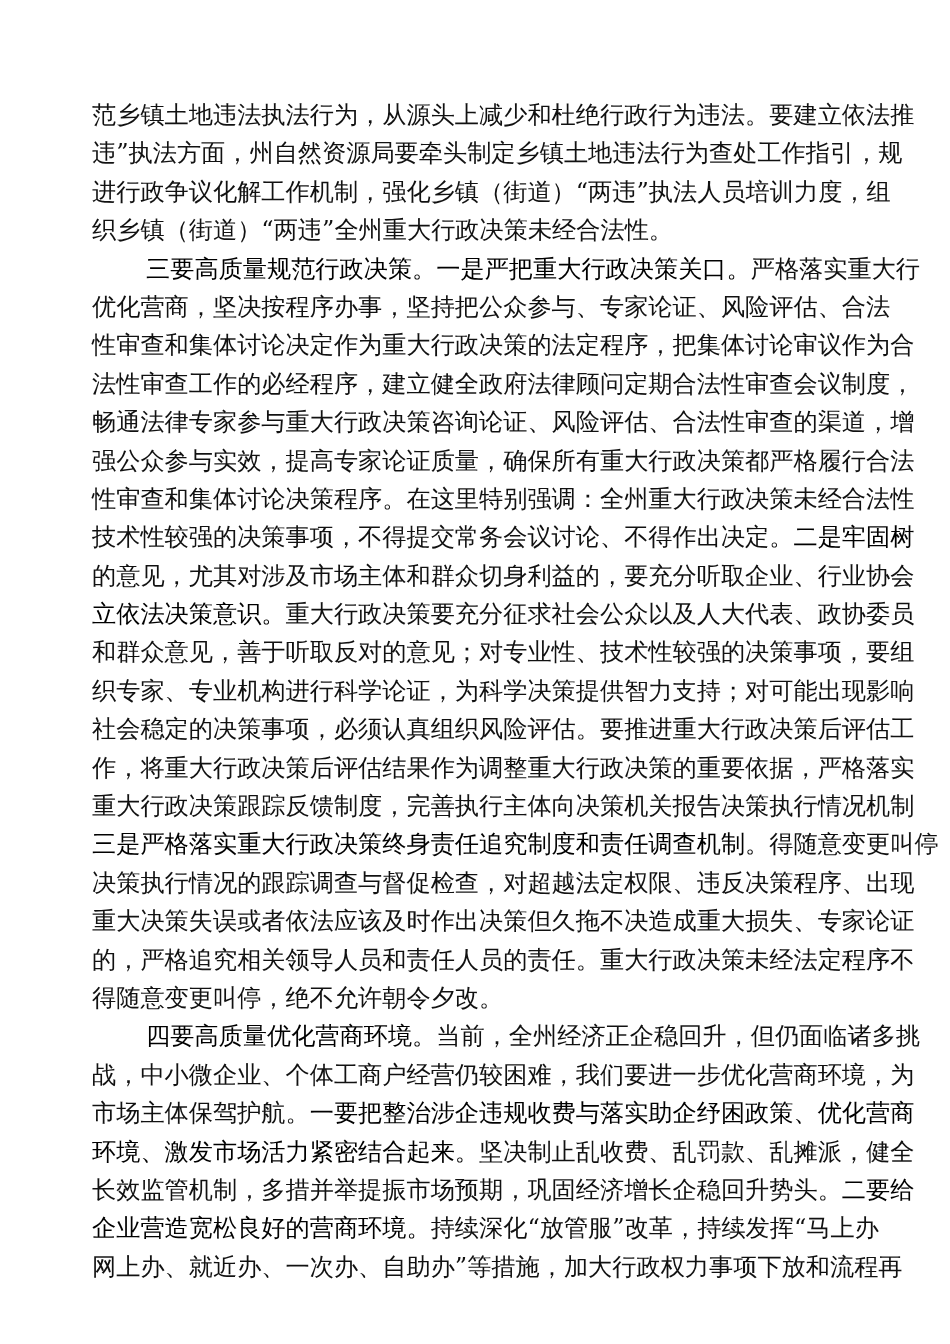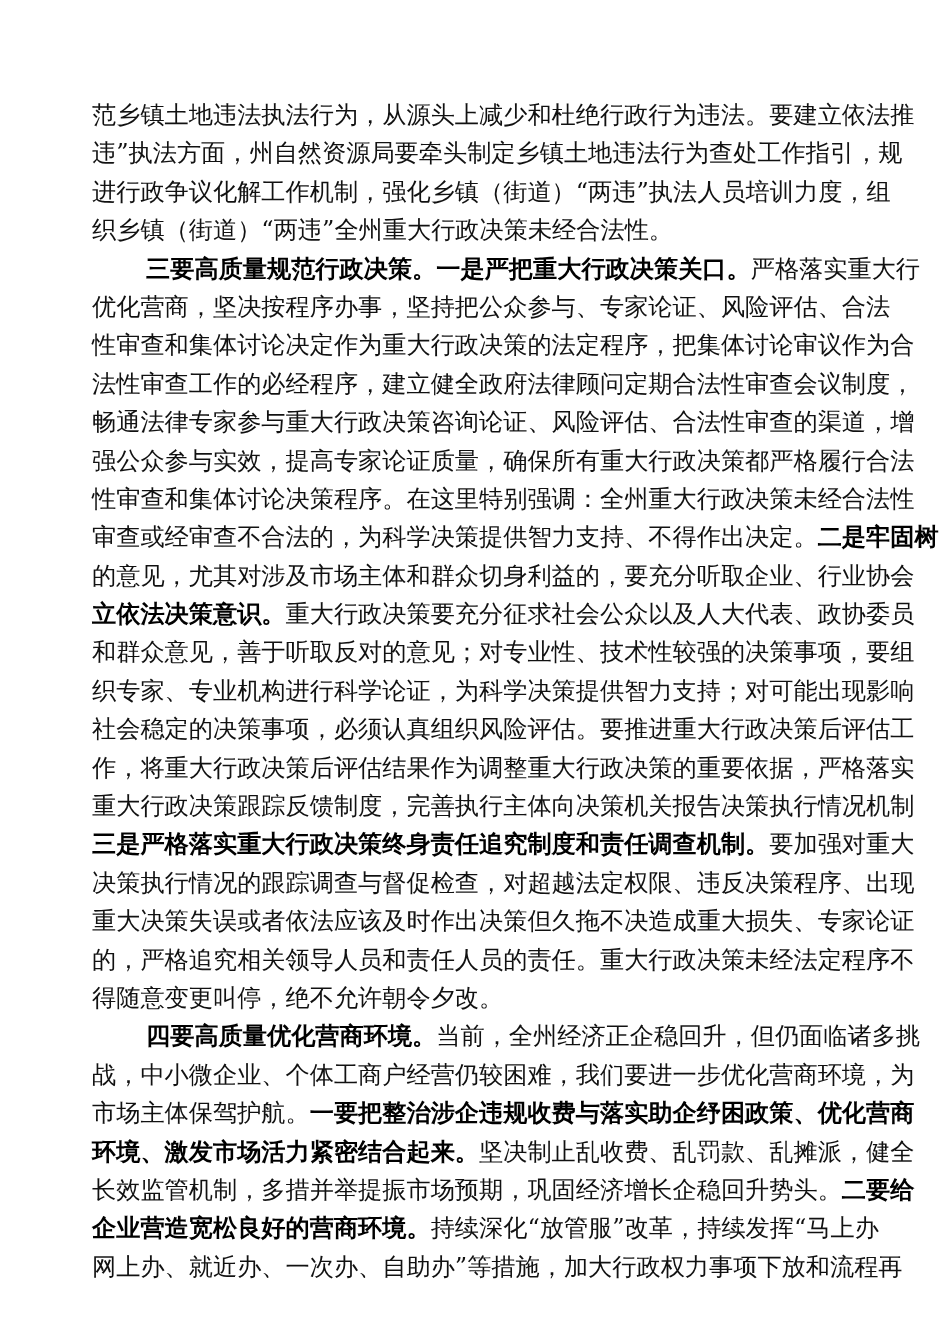--- a/index.html
+++ b/index.html
@@ -30,48 +30,48 @@
       text-align-last: justify;
       letter-spacing: 0;
     }
     .line.last {
       text-align-last: left;
     }
     .line.indent {
       padding-left: 54px;
     }
     .b {
-      font-weight: bold;
+      font-weight: normal;
       color: #000000;
     }
   </style>
 </head>
 <body>
 
 <div class="page" id="page">
     <div class="line"><span>范乡镇土地违法执法行为，从源头上减少和杜绝行政行为违法。要建立依法推</span></div>
     <div class="line"><span>违”执法方面，州自然资源局要牵头制定乡镇土地违法行为查处工作指引，规</span></div>
     <div class="line"><span>进行政争议化解工作机制，强化乡镇（街道）“两违”执法人员培训力度，组</span></div>
     <div class="line last"><span>织乡镇（街道）“两违”全州重大行政决策未经合法性。</span></div>
     <div class="line indent"><span class="b">三要高质量规范行政决策。一是严把重大行政决策关口。</span><span>严格落实重大行</span></div>
     <div class="line"><span>优化营商，坚决按程序办事，坚持把公众参与、专家论证、风险评估、合法</span></div>
     <div class="line"><span>性审查和集体讨论决定作为重大行政决策的法定程序，把集体讨论审议作为合</span></div>
     <div class="line"><span>法性审查工作的必经程序，建立健全政府法律顾问定期合法性审查会议制度，</span></div>
     <div class="line"><span>畅通法律专家参与重大行政决策咨询论证、风险评估、合法性审查的渠道，增</span></div>
     <div class="line"><span>强公众参与实效，提高专家论证质量，确保所有重大行政决策都严格履行合法</span></div>
     <div class="line"><span>性审查和集体讨论决策程序。在这里特别强调：全州重大行政决策未经合法性</span></div>
-    <div class="line"><span>审查或经审查不合法的，为科学决策提供智力支持、不得作出决定。</span><span class="b">二是牢固树</span></div>
+    <div class="line"><span>技术性较强的决策事项，不得提交常务会议讨论、不得作出决定。</span><span class="b">二是牢固树</span></div>
     <div class="line"><span>的意见，尤其对涉及市场主体和群众切身利益的，要充分听取企业、行业协会</span></div>
     <div class="line"><span class="b">立依法决策意识。</span><span>重大行政决策要充分征求社会公众以及人大代表、政协委员</span></div>
     <div class="line"><span>和群众意见，善于听取反对的意见；对专业性、技术性较强的决策事项，要组</span></div>
     <div class="line"><span>织专家、专业机构进行科学论证，为科学决策提供智力支持；对可能出现影响</span></div>
     <div class="line"><span>社会稳定的决策事项，必须认真组织风险评估。要推进重大行政决策后评估工</span></div>
     <div class="line"><span>作，将重大行政决策后评估结果作为调整重大行政决策的重要依据，严格落实</span></div>
     <div class="line"><span>重大行政决策跟踪反馈制度，完善执行主体向决策机关报告决策执行情况机制</span></div>
-    <div class="line"><span class="b">三是严格落实重大行政决策终身责任追究制度和责任调查机制。</span><span>要加强对重大</span></div>
+    <div class="line"><span class="b">三是严格落实重大行政决策终身责任追究制度和责任调查机制。</span><span>得随意变更叫停</span></div>
     <div class="line"><span>决策执行情况的跟踪调查与督促检查，对超越法定权限、违反决策程序、出现</span></div>
     <div class="line"><span>重大决策失误或者依法应该及时作出决策但久拖不决造成重大损失、专家论证</span></div>
     <div class="line"><span>的，严格追究相关领导人员和责任人员的责任。重大行政决策未经法定程序不</span></div>
     <div class="line last"><span>得随意变更叫停，绝不允许朝令夕改。</span></div>
     <div class="line indent"><span class="b">四要高质量优化营商环境。</span><span>当前，全州经济正企稳回升，但仍面临诸多挑</span></div>
     <div class="line"><span>战，中小微企业、个体工商户经营仍较困难，我们要进一步优化营商环境，为</span></div>
     <div class="line"><span>市场主体保驾护航。</span><span class="b">一要把整治涉企违规收费与落实助企纾困政策、优化营商</span></div>
     <div class="line"><span class="b">环境、激发市场活力紧密结合起来。</span><span>坚决制止乱收费、乱罚款、乱摊派，健全</span></div>
     <div class="line"><span>长效监管机制，多措并举提振市场预期，巩固经济增长企稳回升势头。</span><span class="b">二要给</span></div>
     <div class="line"><span class="b">企业营造宽松良好的营商环境。</span><span>持续深化“放管服”改革，持续发挥“马上办</span></div>

